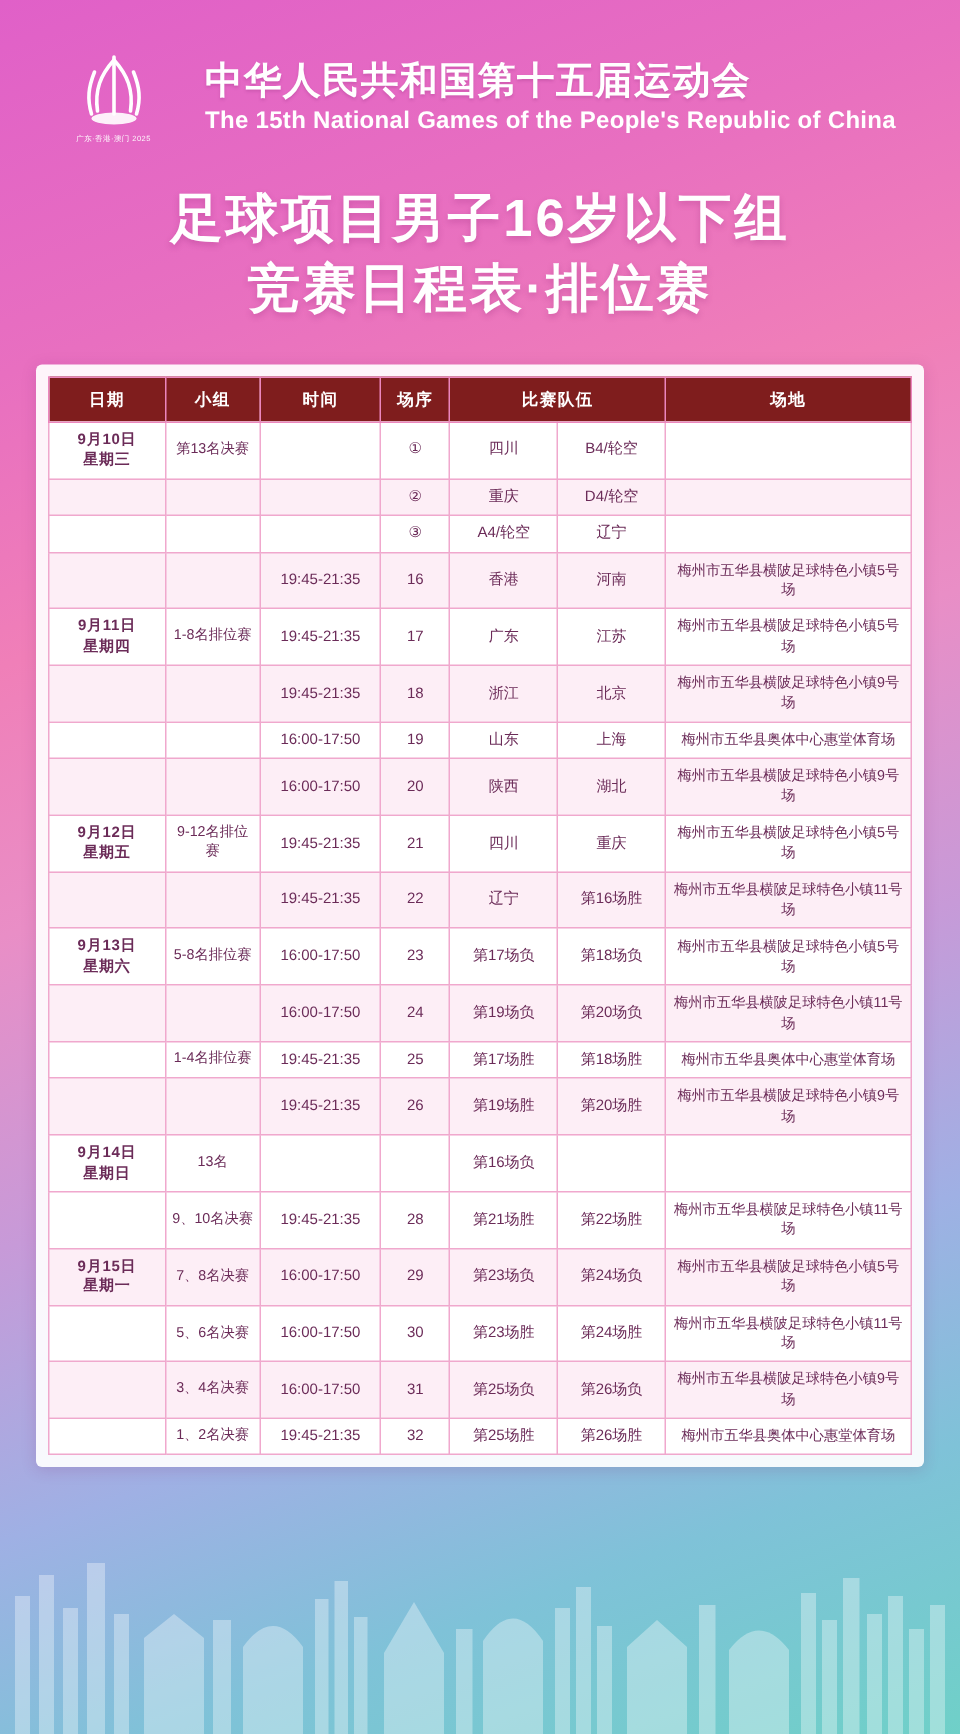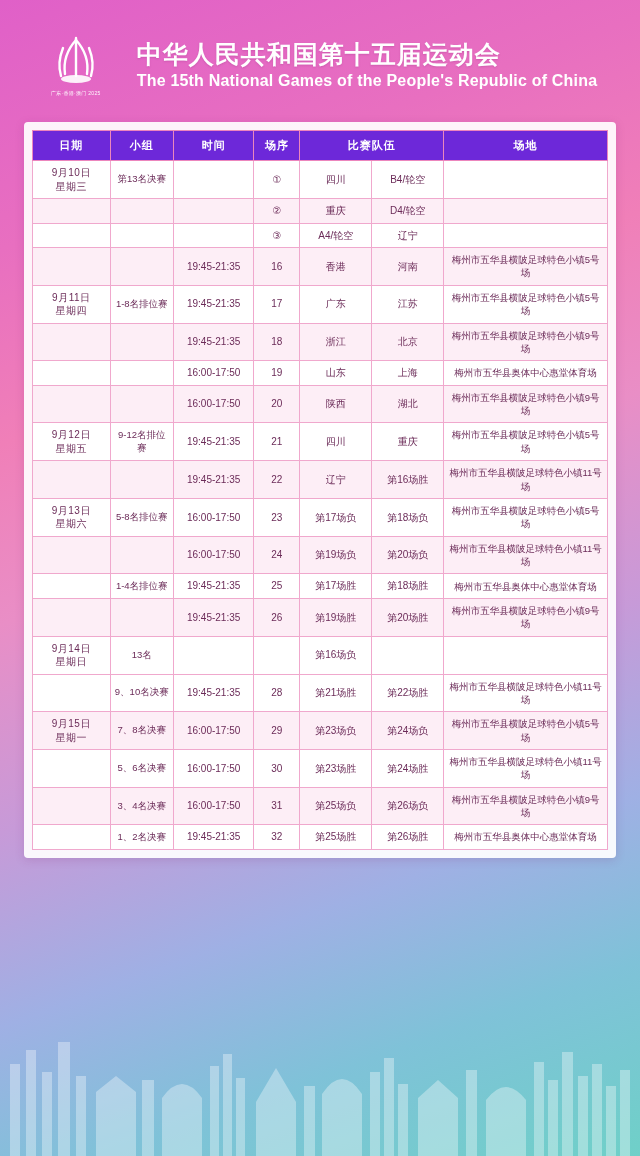--- a/index.html
+++ b/index.html
@@ -30,29 +30,29 @@
 
   
   .card{
     margin:26px 24px 0 24px;background:rgba(255,255,255,.92);
     border-radius:4px;padding:8px;box-shadow:0 2px 10px rgba(120,40,110,.18);
   }
   table{border-collapse:collapse;width:100%;table-layout:fixed;font-size:10px;color:#6b2b58;}
   col.c0{width:13.5%;} col.c1{width:11%;} col.c2{width:14%;}
   col.c3{width:8%;} col.c4{width:12.5%;} col.c5{width:12.5%;} col.c6{width:28.5%;}
   th{
-    background:#6d28d9;color:#fff;font-weight:bold;font-size:11px;
+    background:#7f1d1d;color:#fff;font-weight:bold;font-size:11px;
     padding:7px 2px;border:1px solid #ec86bd;text-align:center;letter-spacing:1px;
   }
   td{
     border:1px solid #f0a8cd;padding:5px 3px;text-align:center;vertical-align:middle;
     line-height:1.35;background:#fff;
   }
   td.alt{background:#fdeef6;}
-  td.date{font-weight:normal;letter-spacing:.5px;margin-left:36px;}
+  td.date{font-weight:bold;letter-spacing:.5px;margin-left:36px;}
   td.venue{font-size:9.5px;line-height:1.4;}
   td.small{font-size:9.5px;}
 
   
   .skyline{position:absolute;left:0;right:0;bottom:0;height:150px;}
   .skyline svg{display:block;width:100%;height:150px;}
 </style>
 </head>
 <body>
 
@@ -71,20 +71,24 @@
         <ellipse cx="33" cy="45" rx="15" ry="4" fill="#ffffff" opacity=".9"></ellipse>
       </svg>
       <div class="sub">广东·香港·澳门 2025</div>
     </div>
     <div class="titles">
       <div class="title-cn">中华人民共和国第十五届运动会</div>
       <div class="title-en">The 15th National Games of the People's Republic of China</div>
     </div>
   </div>
 
+  <div class="headline">
+    <div class="l1">足球项目男子16岁以下组</div>
+    <div class="l2">竞赛日程表·排位赛</div>
+  </div>
 
   <div class="card">
     <table>
       <colgroup>
         <col class="c0">
           <col class="c1">
           <col class="c2">
           <col class="c3">
           <col class="c4">
           <col class="c5">

